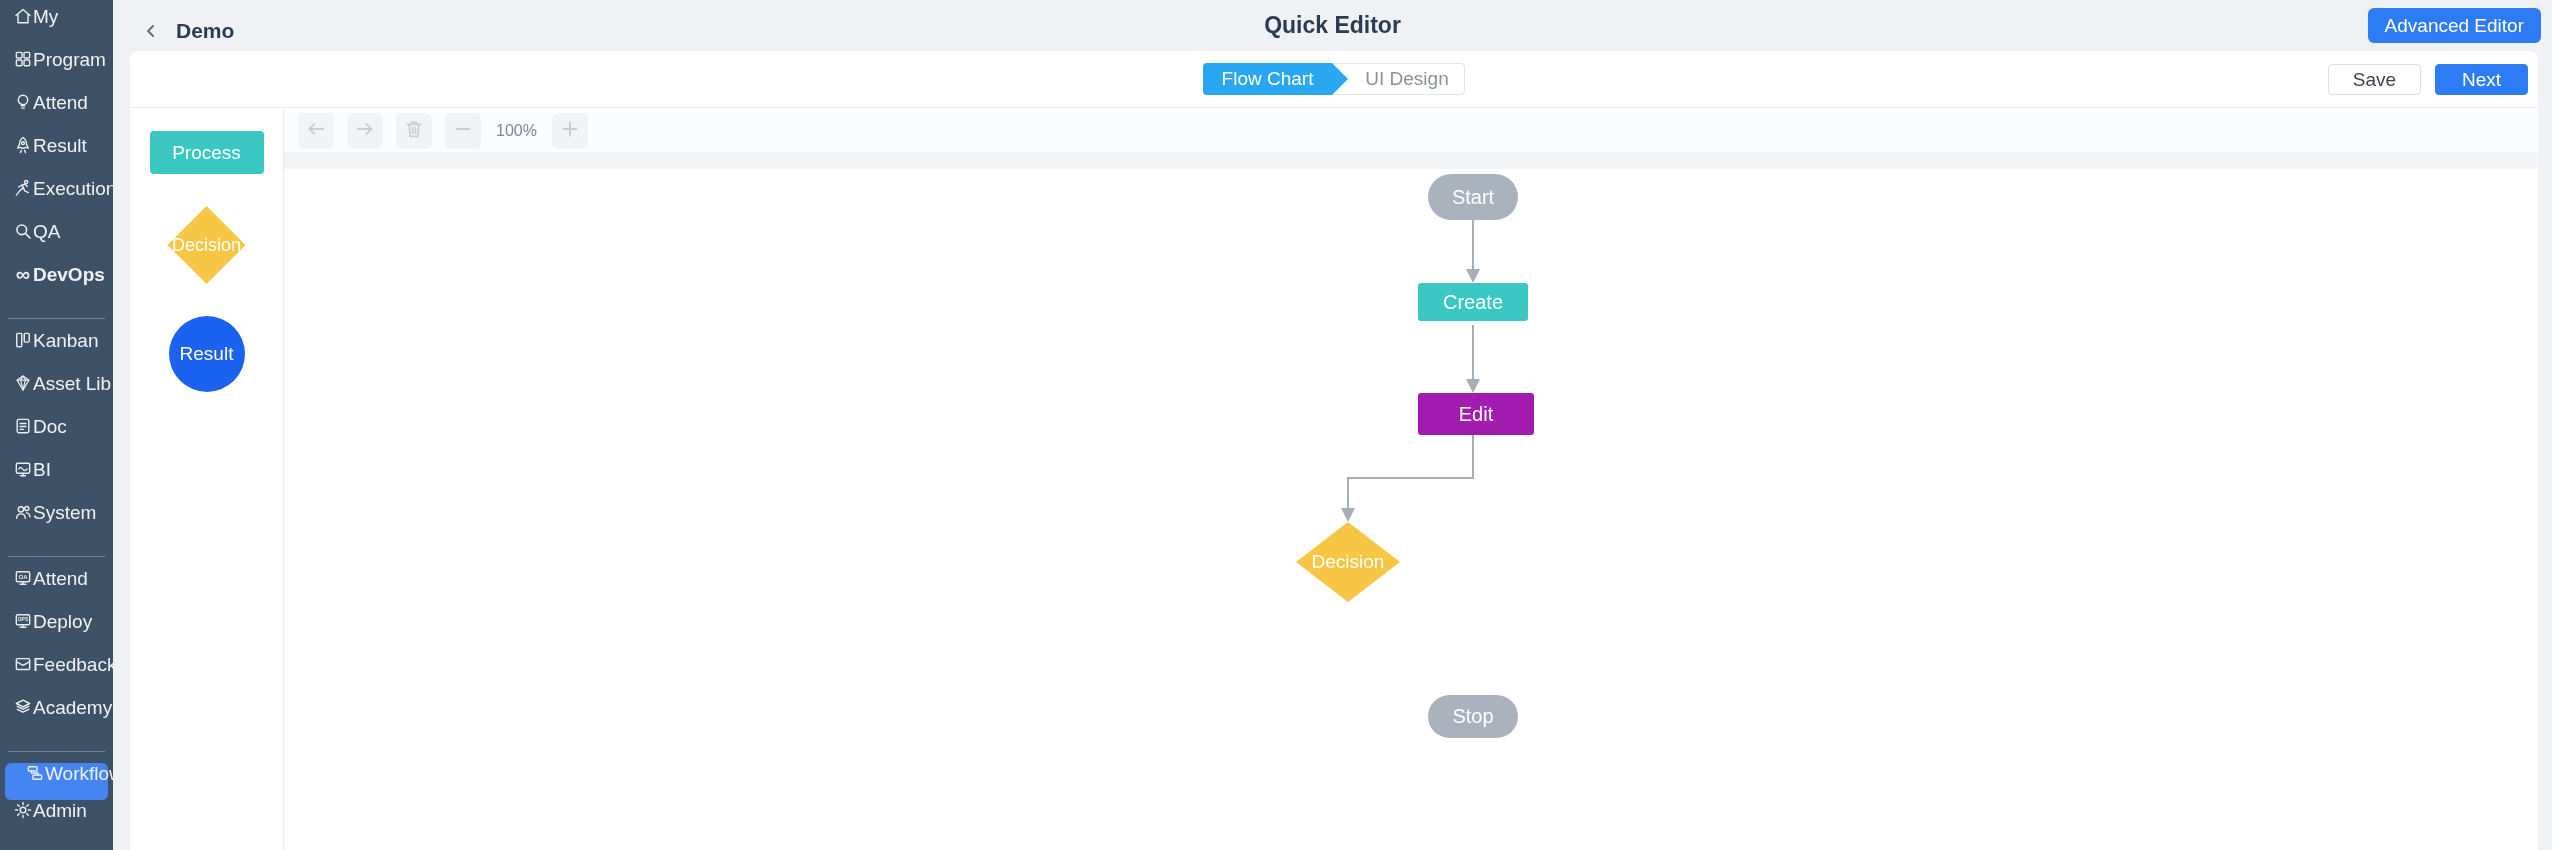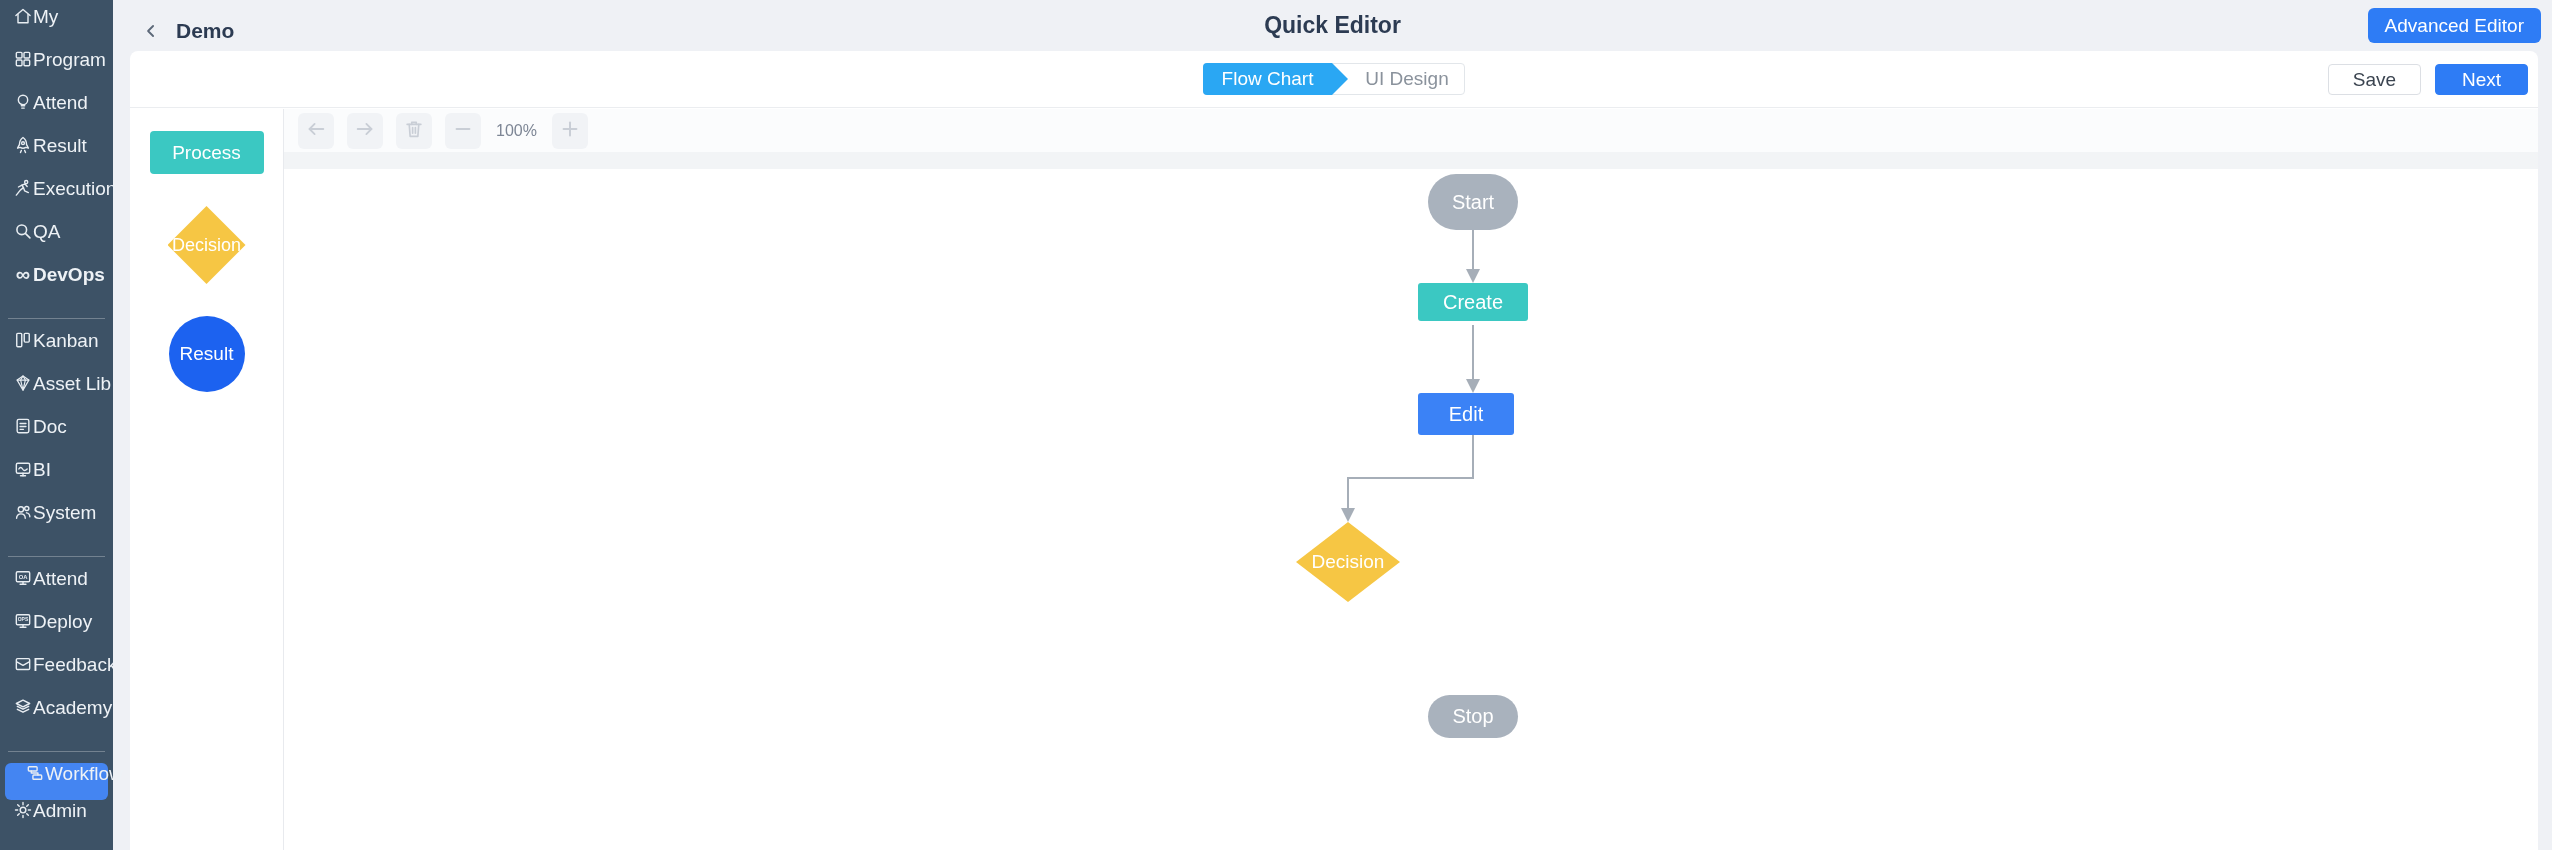--- a/index.html
+++ b/index.html
@@ -325,27 +325,27 @@
             <svg class="wires" viewBox="0 0 2254 698" preserveAspectRatio="xMinYMin meet">
               <defs>
                 <marker id="arw" markerWidth="7" markerHeight="7" refX="5" refY="3.5" orient="auto">
                   <path d="M0 0 L7 3.5 L0 7 Z" fill="#a6aeb8"></path>
                 </marker>
               </defs>
               <path d="M1189 64 L1189 127" fill="none" stroke="#a6aeb8" stroke-width="2" marker-end="url(#arw)"></path>
               <path d="M1189 173 L1189 237" fill="none" stroke="#a6aeb8" stroke-width="2" marker-end="url(#arw)"></path>
               <path d="M1189 283 L1189 326 L1064 326 L1064 366" fill="none" stroke="#a6aeb8" stroke-width="2" marker-end="url(#arw)"></path>
             </svg>
-            <div class="flow-node pill" style="left: 1144px; top: 22px; width: 90px; height: 56px; background: rgb(169, 178, 189);">
+            <div class="flow-node pill" style="left: 1144px; top: 22px; width: 90px; height: 46px; background: rgb(169, 178, 189);">
               <span>Start</span>
             </div>
             <div class="flow-node rect" style="left: 1134px; top: 131px; width: 110px; height: 38px; background: rgb(59, 200, 194);">
               <span>Create</span>
             </div>
-            <div class="flow-node rect" style="left: 1134px; top: 241px; width: 96px; height: 42px; background: #3b82f6;">
+            <div class="flow-node rect" style="left: 1134px; top: 241px; width: 116px; height: 42px; background: #a21caf;">
               <span>Edit</span>
             </div>
             <div class="flow-node diamond" style="left: 1012px; top: 370px; width: 104px; height: 80px; background: rgb(246, 198, 68);">
               <span>Decision</span>
             </div>
             <div class="flow-node pill" style="left: 1144px; top: 542.5px; width: 90px; height: 43px; background: rgb(169, 178, 189);">
               <span>Stop</span>
             </div>
           </div>
       </div>

